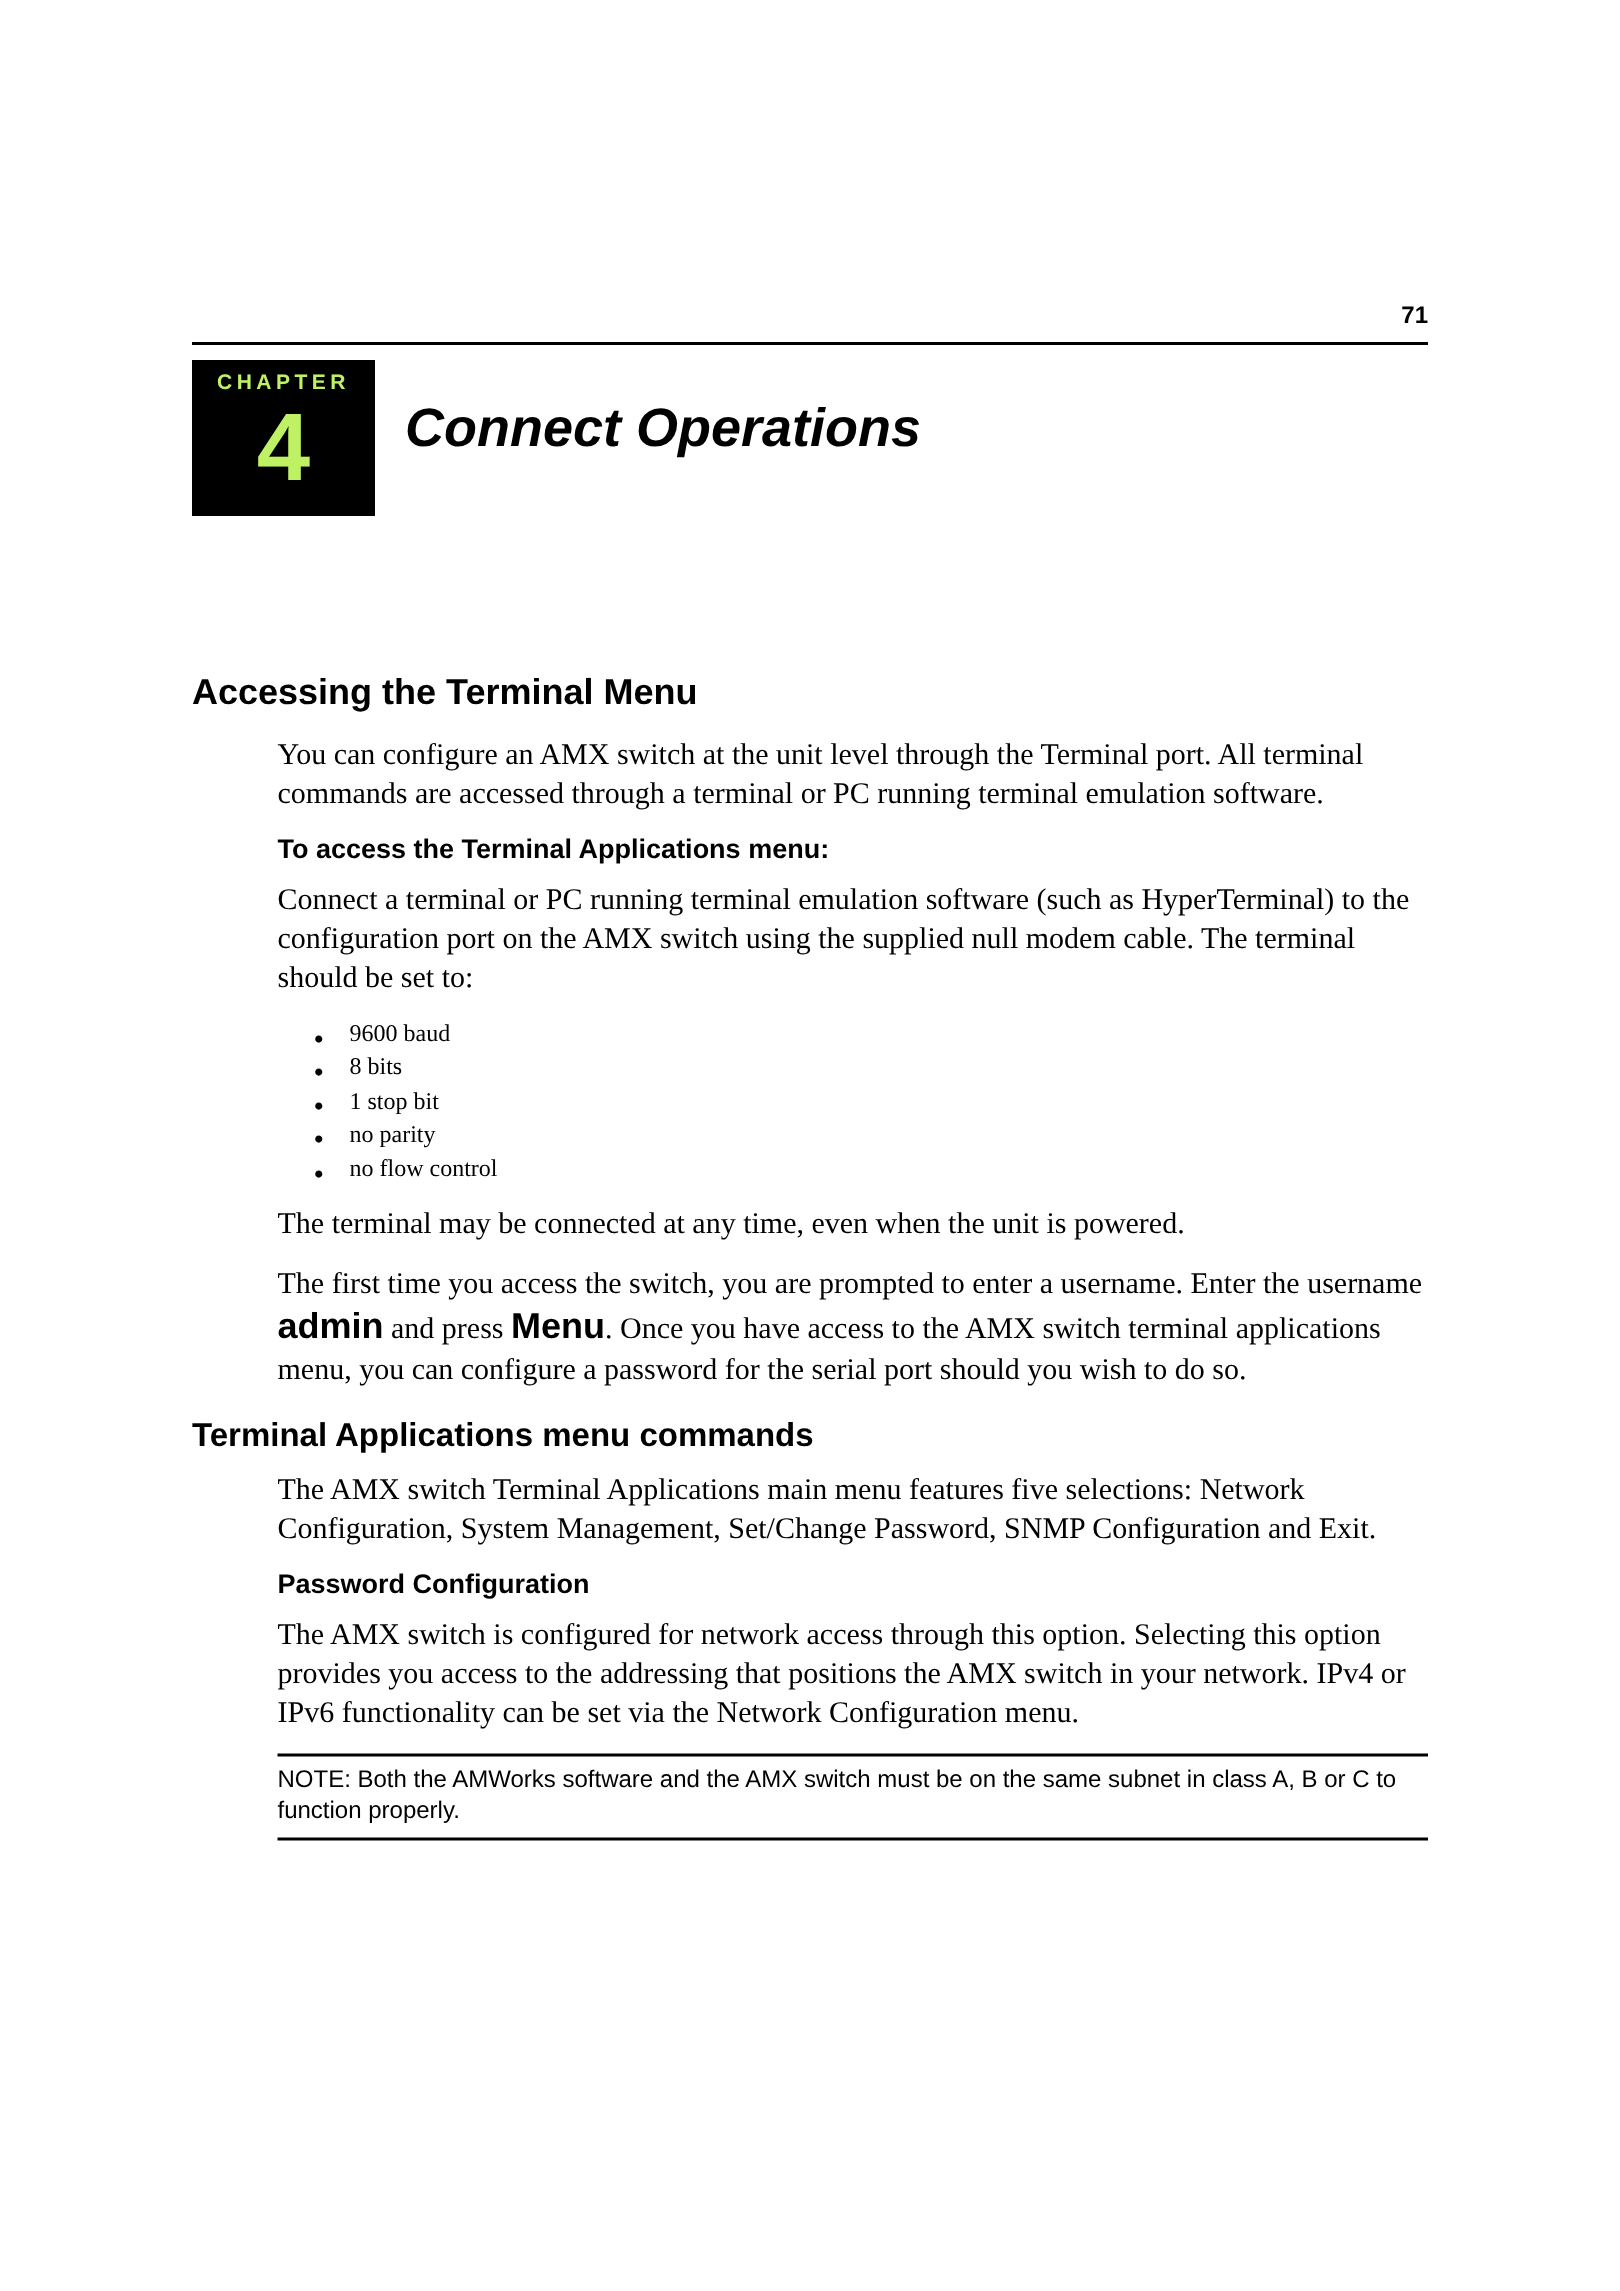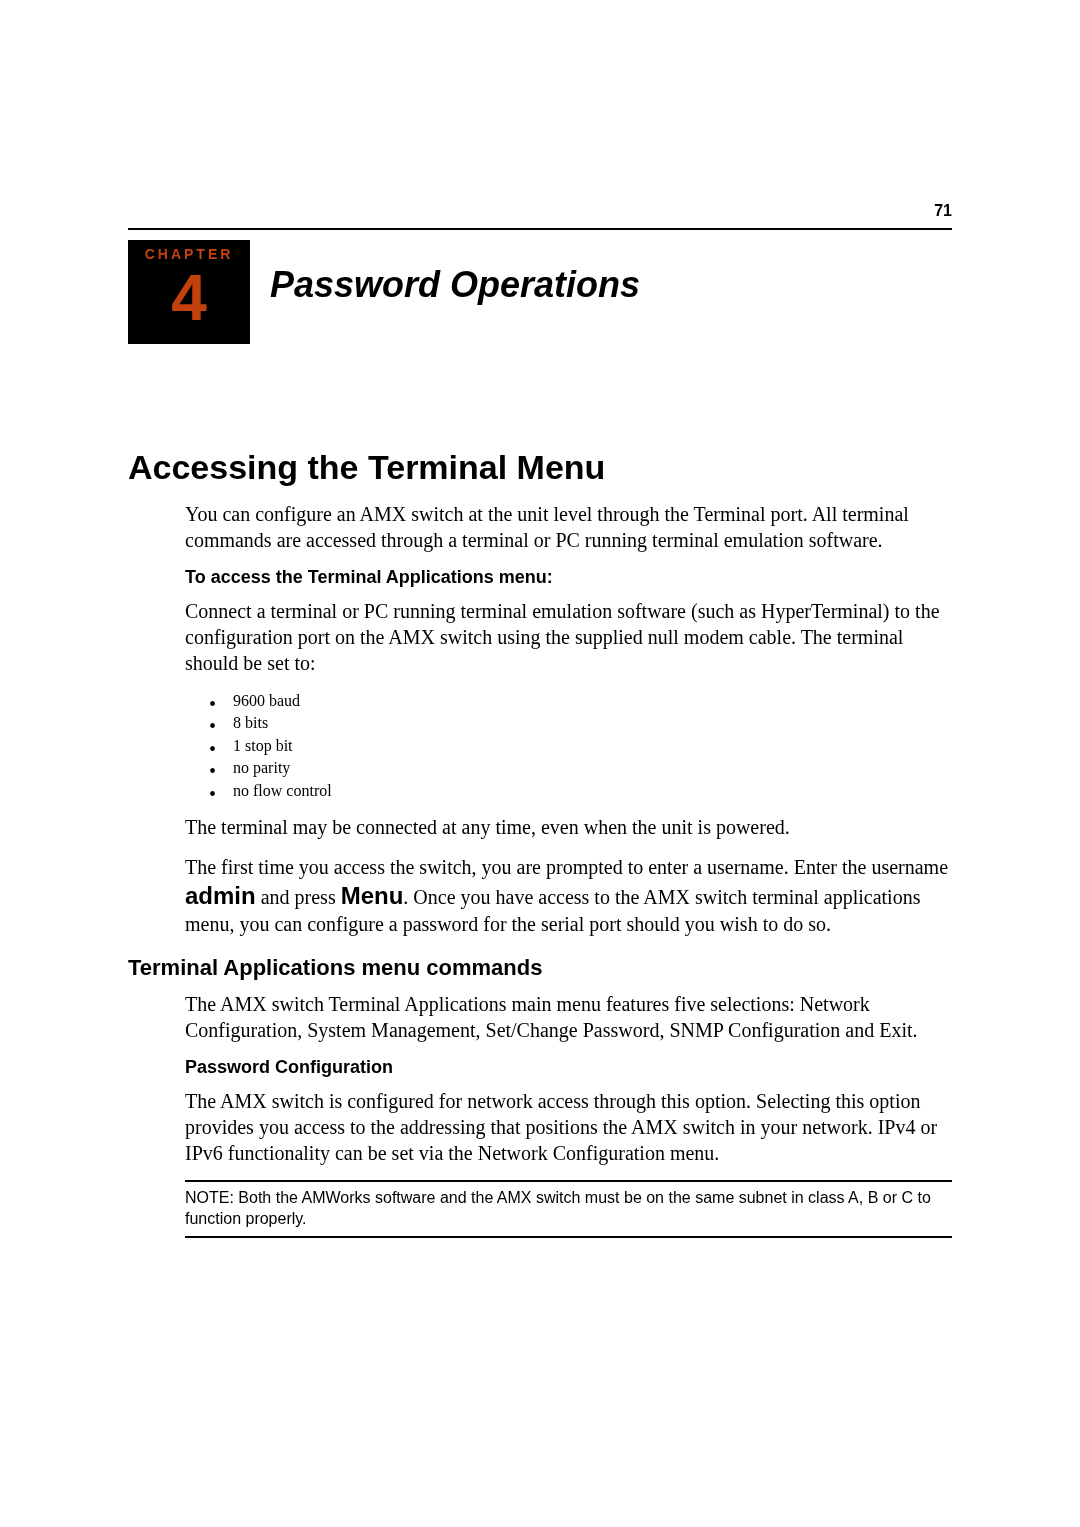--- a/index.html
+++ b/index.html
@@ -33,21 +33,21 @@
     height: 2px;
     background: #000;
   }
   .chapter-box {
     position: absolute;
     top: 240px;
     left: 128px;
     width: 122px;
     height: 104px;
     background: #000;
-    color: #c2410c;
+    color: #bef264;
     text-align: center;
     font-family: Arial, Helvetica, sans-serif;
   }
   .chapter-box .label {
     letter-spacing: 3px;
     font-weight: bold;
     font-size: 14px;
     padding-top: 6px;
   }
   .chapter-box .num {
@@ -67,21 +67,21 @@
   }
   .content {
     position: absolute;
     top: 448px;
     left: 128px;
     right: 128px;
   }
   h2.section {
     font-family: Arial, Helvetica, sans-serif;
     font-weight: bold;
-    font-size: 34px;
+    font-size: 24px;
     margin: 0 0 14px 0;
   }
   .body-block {
     margin-left: 57px;
     margin-right: 0;
   }
   p.body {
     font-size: 20px;
     line-height: 1.3;
     margin: 0 0 14px 0;
@@ -143,21 +143,21 @@
 <div class="page">
 
   <div class="page-number">71</div>
   <div class="top-rule"></div>
 
   <div class="chapter-box">
     <div class="label">CHAPTER</div>
     <div class="num">4</div>
   </div>
 
-  <div class="chapter-title">Password Operations</div>
+  <div class="chapter-title">Connect Operations</div>
 
   <div class="content">
 
     <h2 class="section">Accessing the Terminal Menu</h2>
 
     <div class="body-block">
       <p class="body">You can configure an AMX switch at the unit level through the Terminal port. All terminal commands are accessed through a terminal or PC running terminal emulation software.</p>
 
       <p class="sub-bold">To access the Terminal Applications menu:</p>
 

